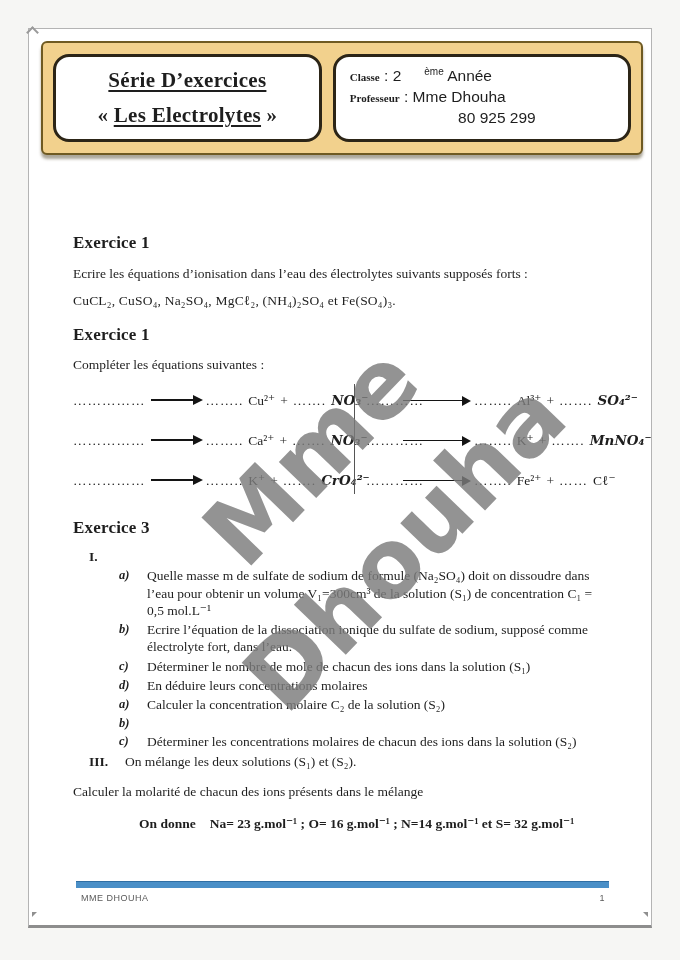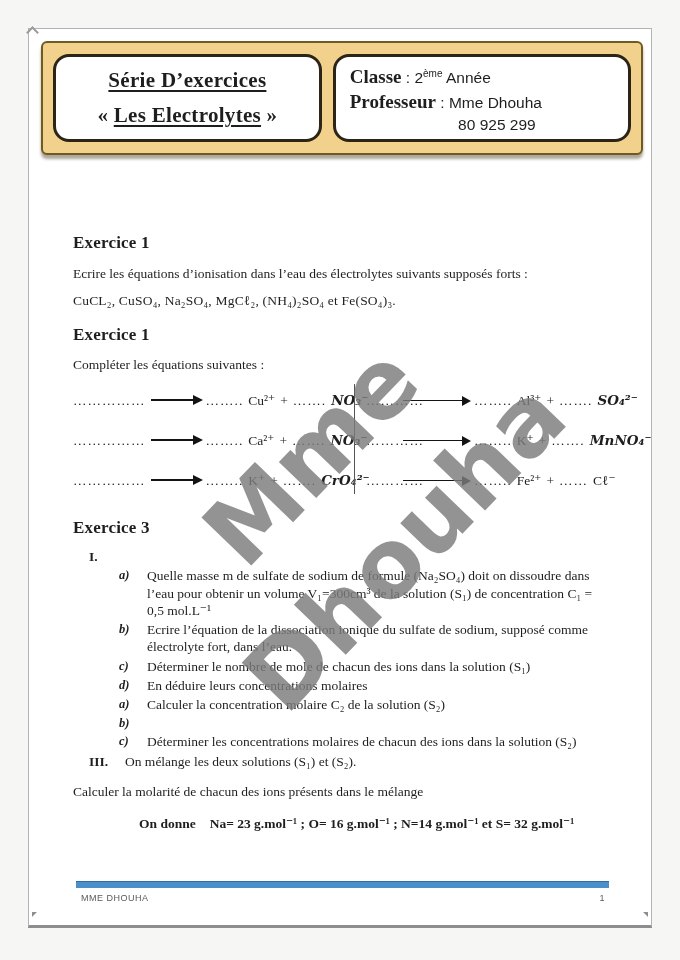--- a/index.html
+++ b/index.html
@@ -18,22 +18,22 @@
   
   .band { position:absolute; left:12px; top:12px; right:8px; height:114px;
           background:var(--band,#f2d18d); border:2px solid #6f5a22; border-radius:6px;
           box-shadow:0 4px 3px rgba(70,60,30,.45); display:flex; gap:11px; padding:11px 10px; }
   .hbox { background:#fff; border:3px solid #2c2517; border-radius:16px; }
   .hbox-title { flex:0 0 46.5%; display:flex; flex-direction:column; justify-content:space-evenly; align-items:center; }
   .hbox-title .t { font-size:21px; font-weight:bold; letter-spacing:.3px; }
   .u { text-decoration:underline; text-decoration-thickness:2px; text-underline-offset:3px; }
   .hbox-info { flex:1; padding:9px 14px 6px; font-family:"Liberation Sans","DejaVu Sans",sans-serif; font-size:15.5px; }
   .hline { margin-bottom:3px; }
-  .hline .lbl { font-family:"Liberation Serif","DejaVu Serif",serif; font-weight:bold; font-size:19px; }
-  .hline sup { font-size:10px; }
+  .hline .lbl { font-family:"Liberation Serif","DejaVu Serif",serif; font-weight:bold; font-size:11px; }
+  .hline sup { font-size:10px;margin-left:23px; }
   .phone { text-align:center; padding-left:30px; font-size:15.5px; }
 
   
   .content { position:absolute; left:0; top:118px; right:0; padding:0 42px 0 44px; font-size:13.5px; line-height:1.28;margin-top:48px; }
   h2.exo { font-size:17px; font-weight:bold; letter-spacing:.2px; }
   .ex1-h { margin-top:37px; }
   .p1 { margin-top:11px; }
   .formulas { margin-top:10px; letter-spacing:.2px; }
   .ex2-h { margin-top:15px; }
   .p2 { margin-top:10px; }

